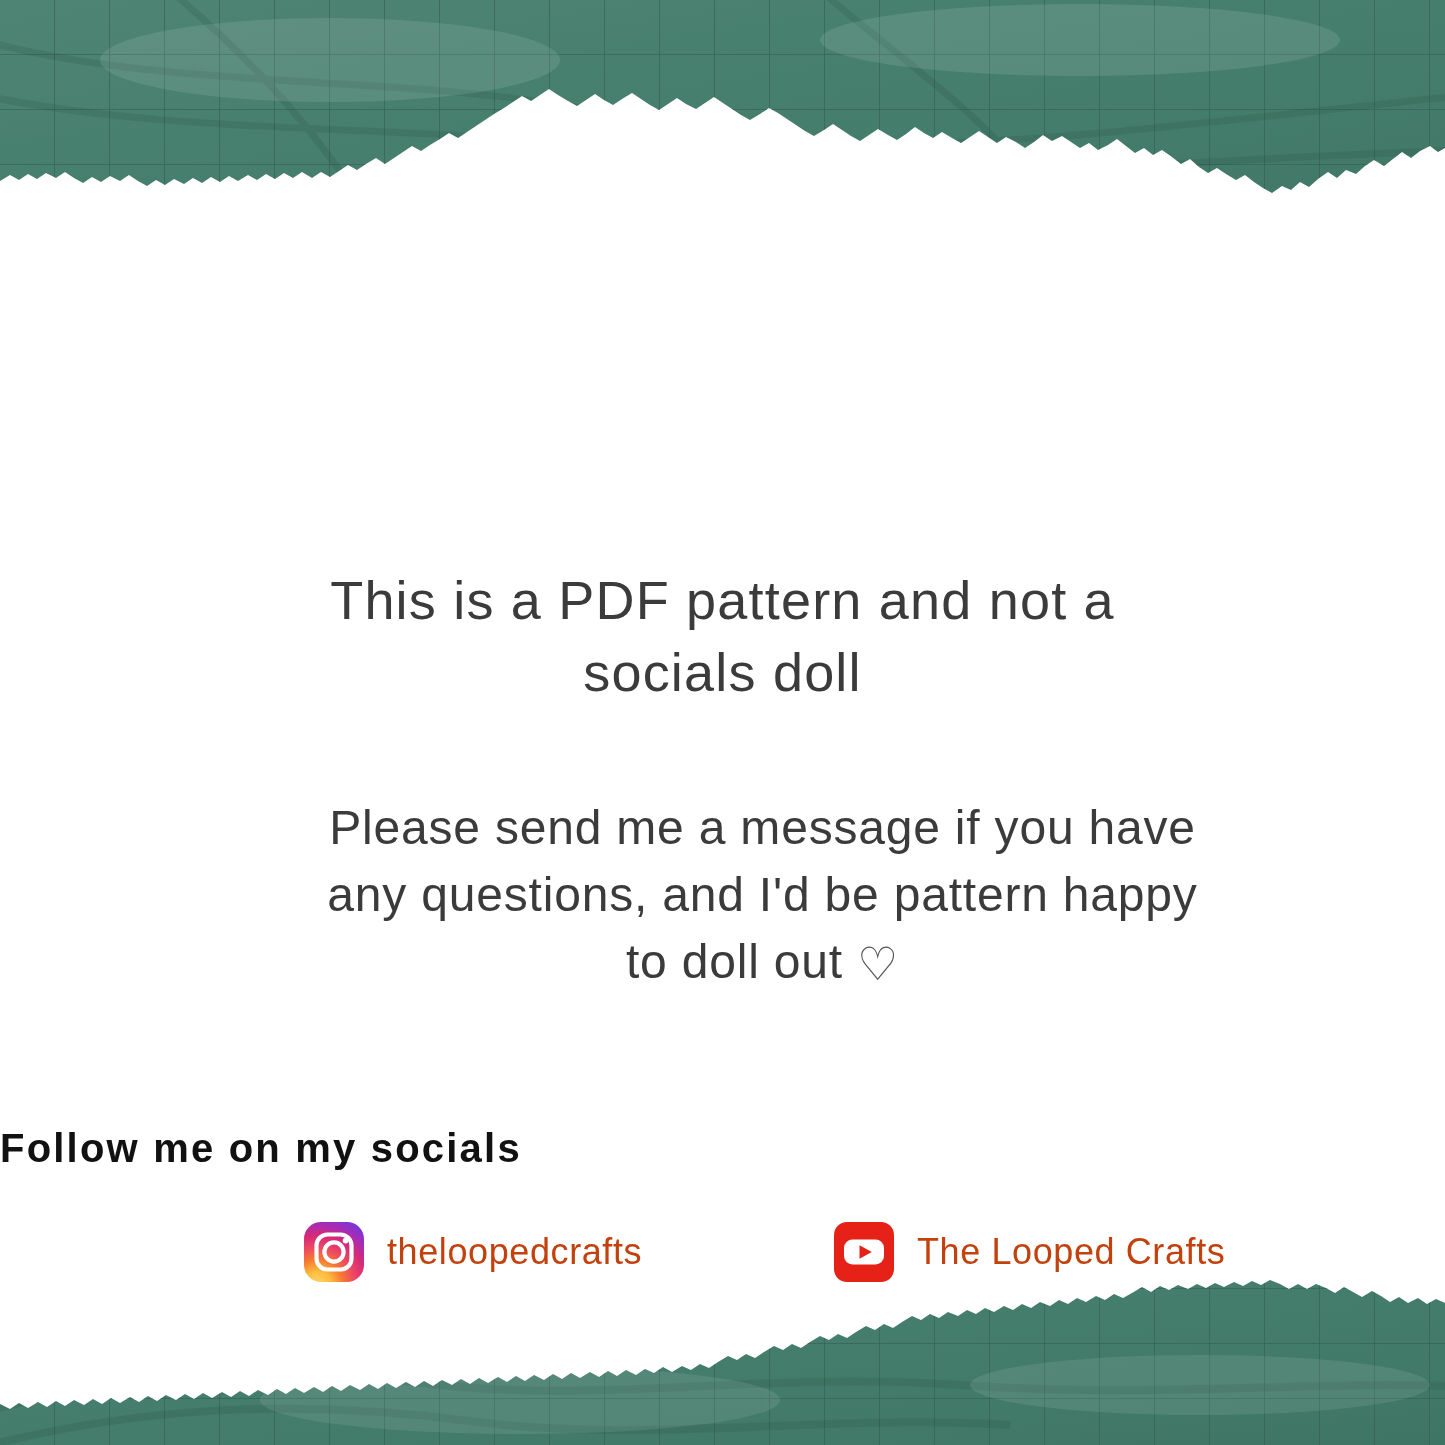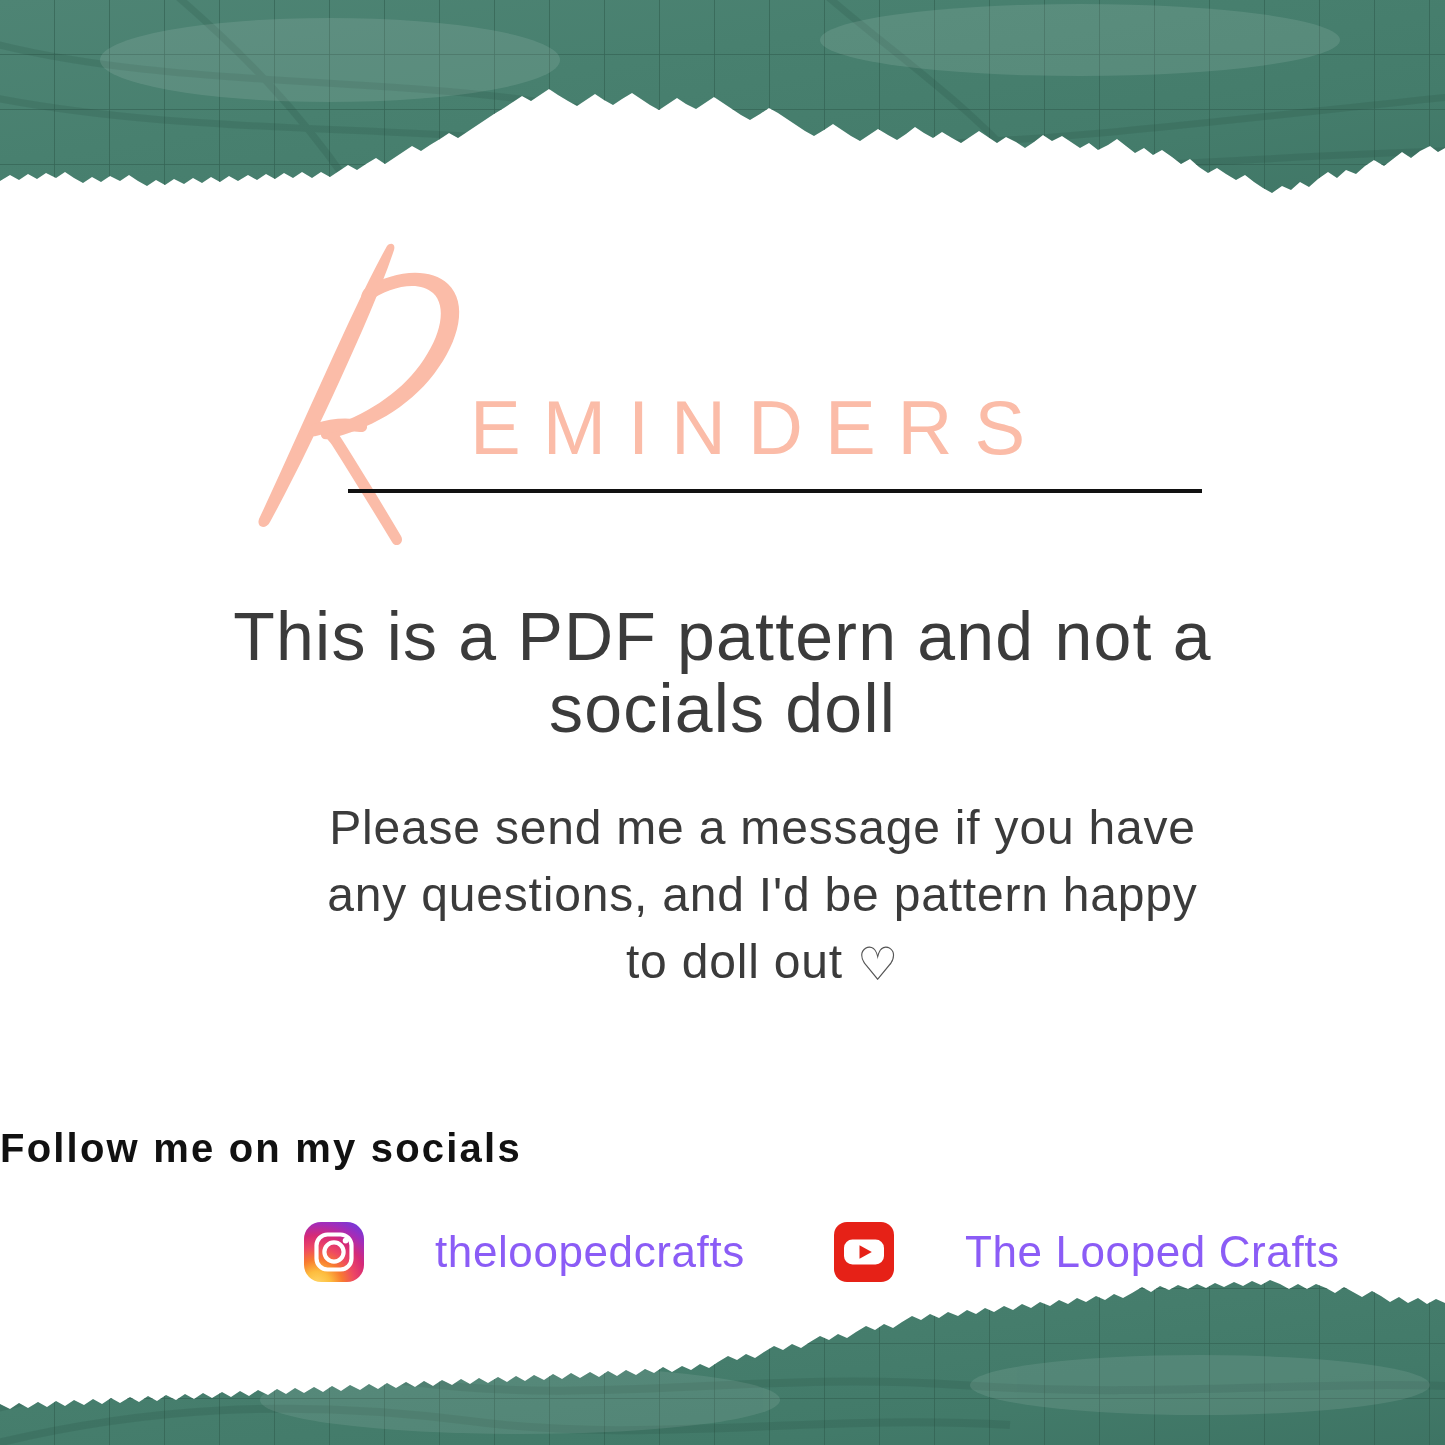--- a/index.html
+++ b/index.html
@@ -80,22 +80,22 @@
   .body-para {
     position: absolute;
     left: 0;
     width: 1445px;
     text-align: center;
     color: #3b3b3b;
     font-family: "Liberation Sans", sans-serif;
     font-weight: 300;
   }
   #para-1 {
-    top: 600px;
-    font-size: 68px;
+    top: 564px;
+    font-size: 54px;
     line-height: 72px;
     letter-spacing: 1.2px;
   }
   #para-2 {
     top: 794px;
     font-size: 48px;
     line-height: 67px;
     letter-spacing: 0.8px;
     margin-left: 40px;
   }
@@ -128,26 +128,25 @@
     position: absolute;
     display: flex;
     align-items: center;
     gap: 22px;
     height: 92px;
   }
   #social-instagram { left: 303px; }
   #social-youtube   { left: 833px; text-align: right; }
   .social-label {
     font-family: "Liberation Sans", sans-serif;
-    font-size: 44px;
+    font-size: 36px;
     font-weight: 300;
     letter-spacing: 0.6px;
-    color: #8b5cf6;
+    color: #c2410c;
     white-space: nowrap;
-    margin-left: 48px;
   }
   .social-icon { width: 62px; height: 62px; flex: 0 0 62px; }
   .social-icon svg { display: block; }
 </style>
 </head>
 <body>
 
 <div id="page">
 
   <div class="torn-band" id="band-top">
@@ -200,49 +199,20 @@
         <g opacity="0.10" fill="#ffffff">
           <ellipse cx="330" cy="60" rx="230" ry="42"></ellipse>
           <ellipse cx="1080" cy="40" rx="260" ry="36"></ellipse>
         </g>
       </g>
     </svg>
   </div>
 
   <div id="content">
 
-    <div id="title-block">
-
-      <div id="script-r">
-        <svg viewBox="0 0 260 310" xmlns="http://www.w3.org/2000/svg">
-          <g fill="#FBBCA8">
-
-            <path d="M143,6 C146,2 152,3 150,10 C138,46 118,92 96,140
-                     C74,188 50,238 26,282 C22,290 12,288 15,279
-                     C38,230 60,180 82,132 C104,84 124,40 143,6 Z"></path>
-
-            <path d="M122,48 C150,30 186,27 204,44 C224,63 216,100 190,134
-                     C164,168 124,190 84,199 C76,201 74,191 82,188
-                     C120,176 155,154 176,125 C198,95 203,66 189,53
-                     C175,40 146,46 124,62 C117,67 114,54 122,48 Z"></path>
-
-            <path d="M79,186 C86,183 92,190 99,201 C118,231 138,264 157,296
-                     C161,303 152,309 148,302 C128,269 107,235 88,205
-                     C83,197 74,193 79,186 Z"></path>
-
-            <path d="M70,184 C88,178 106,177 118,181 C126,184 124,193 116,192
-                     C102,190 86,192 72,196 C64,198 62,187 70,184 Z"></path>
-          </g>
-        </svg>
-      </div>
-
-      <div id="title-word">EMINDERS</div>
-
-      <div id="title-rule"></div>
-    </div>
 
     <div class="body-para" id="para-1">
       <div>This is a PDF pattern and not a</div>
       <div>socials doll</div>
     </div>
 
     <div class="body-para" id="para-2">
       <div>Please send me a message if you have</div>
       <div>any questions, and I'd be pattern happy</div>
       <div>

